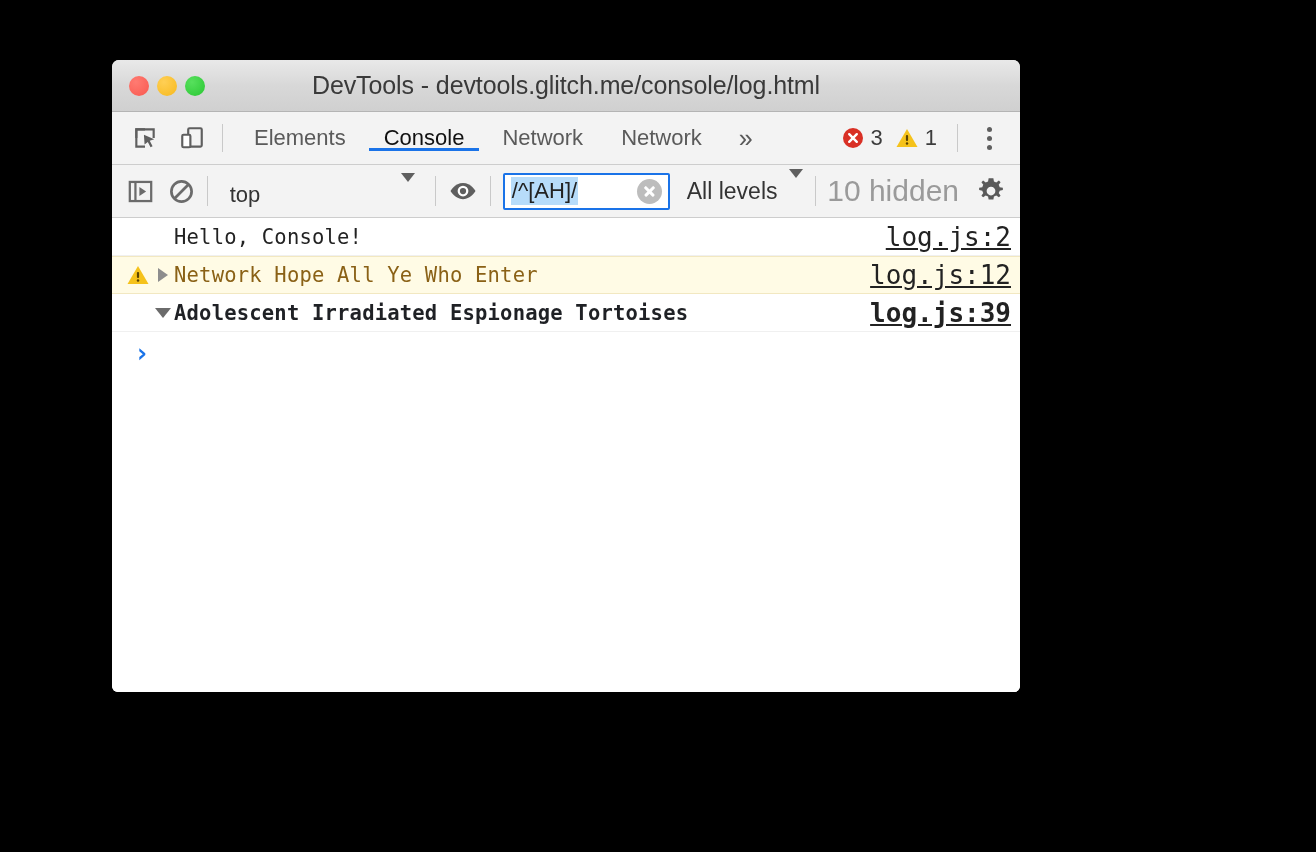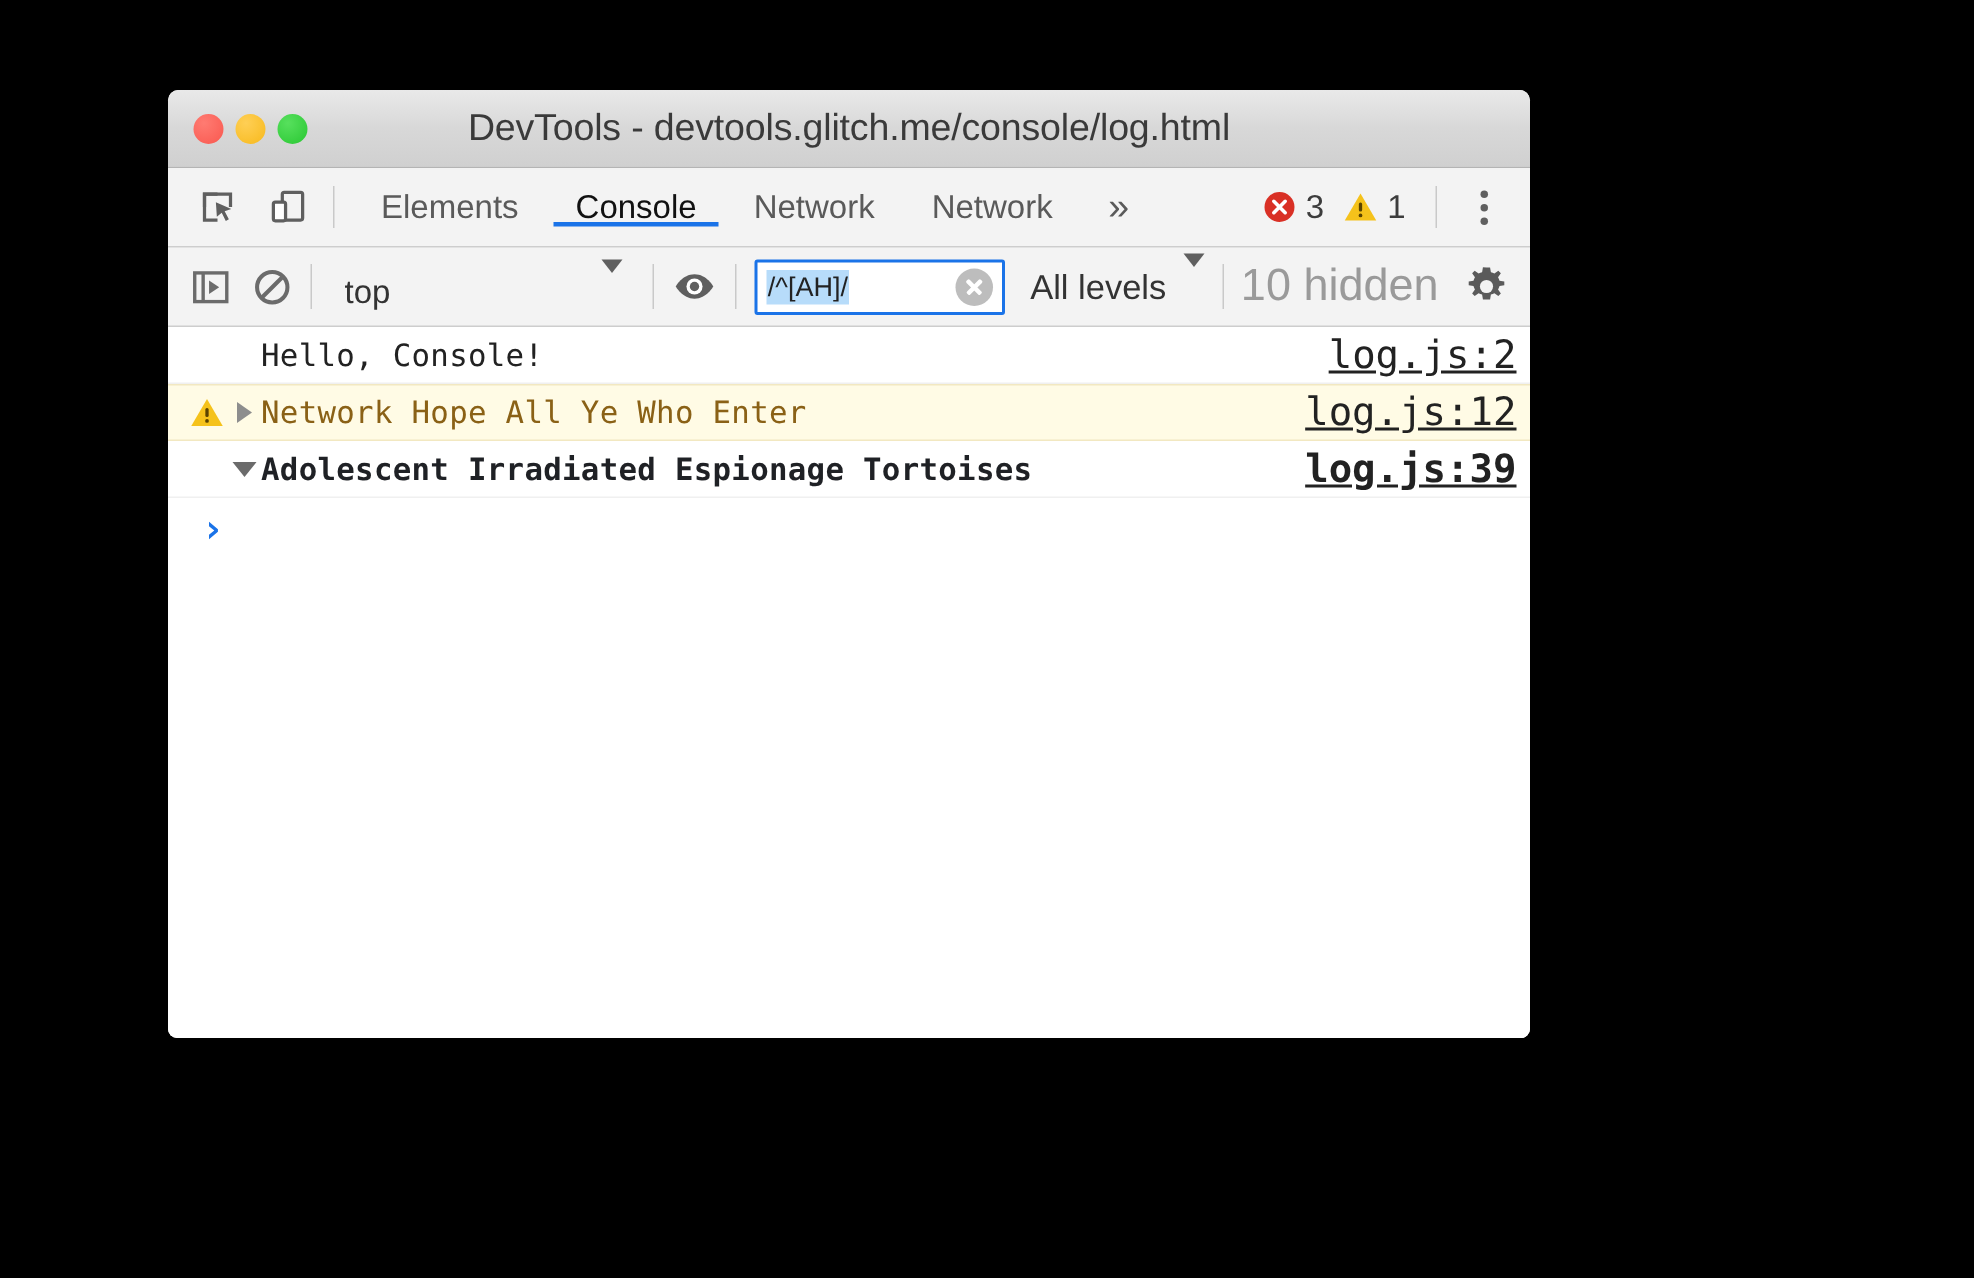--- a/index.html
+++ b/index.html
@@ -211,21 +211,21 @@
     height: 37px;
     background: #ffffff;
     border: 2px solid #1a73e8;
     border-radius: 2px;
     display: flex;
     align-items: center;
     padding: 0 6px;
     box-sizing: border-box;
   }
   .filter-text {
-    font-size: 18px;
+    font-size: 22px;
     color: #222222;
     background: #b7dcfa;
     padding: 1px 1px;
     white-space: nowrap;
     font-family: "Liberation Sans", sans-serif;
   }
   .filter-clear {
     margin-left: auto;
     width: 25px;
     height: 25px;

